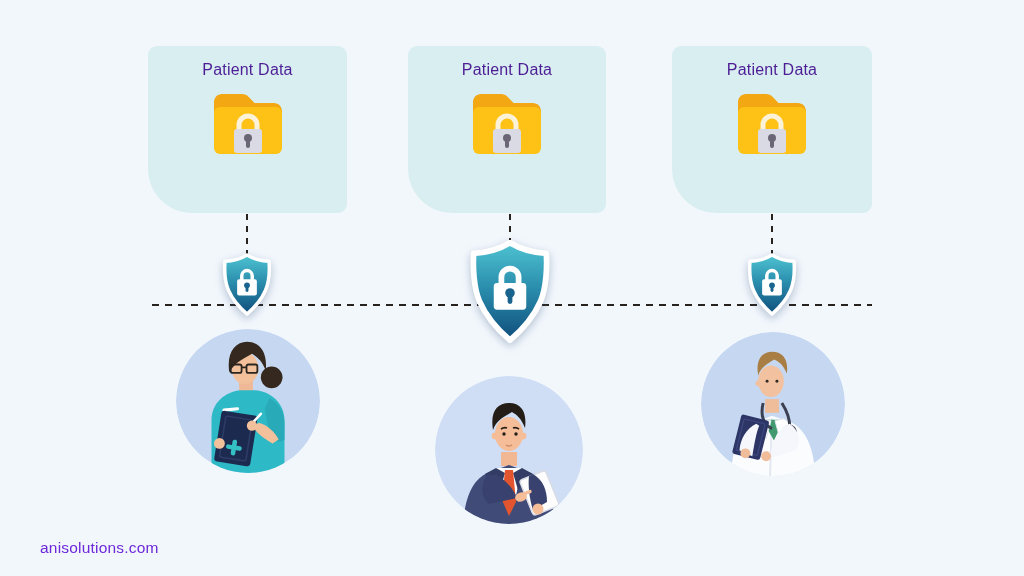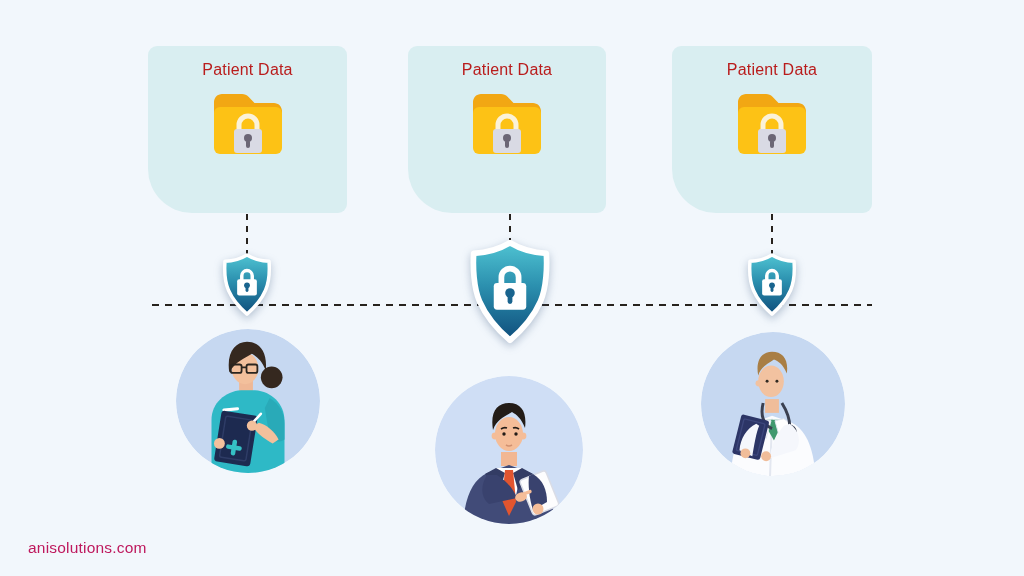--- a/index.html
+++ b/index.html
@@ -21,21 +21,21 @@
     background:#d9eef1;
     border-radius:9px 9px 9px 44px;
     display:flex;flex-direction:column;align-items:center;
   }
   .card-1{left:148px;width:199px;}
   .card-2{left:408px;width:198px;}
   .card-3{left:672px;width:200px;}
   .card-label{
     margin-top:15px;
     font-size:16px;font-weight:500;
-    color:#b91c1c;letter-spacing:.2px;
+    color:#4c1d95;letter-spacing:.2px;
   }
   .folder-svg{margin-top:9px;width:80px;height:72px;}
 
   
   .vdash{
     position:absolute;width:2px;
     background:repeating-linear-gradient(to bottom,#27221d 0 6px,transparent 6px 12px);
   }
   .vdash-1{left:246px;top:214px;height:40px;}
   .vdash-2{left:509px;top:214px;height:26px;}
@@ -57,22 +57,22 @@
 
   
   .avatar{position:absolute;border-radius:50%;z-index:2;}
   .avatar svg{display:block;width:100%;height:100%;}
   .avatar-nurse{left:176px;top:329px;width:144px;height:144px;}
   .avatar-businessman{left:435px;top:376px;width:148px;height:148px;}
   .avatar-doctor{left:701px;top:332px;width:144px;height:144px;}
 
   
   .watermark{
-    position:absolute;left:28px;top:539px;
-    font-size:15.5px;color:#be185d;letter-spacing:.2px;
+    position:absolute;left:40px;top:539px;
+    font-size:15.5px;color:#6d28d9;letter-spacing:.2px;
   }
 </style>
 </head>
 <body>
 
 <svg width="0" height="0" style="position:absolute" aria-hidden="true">
   <defs>
     <linearGradient id="shieldGrad" x1="0" y1="0" x2="0" y2="1">
       <stop offset="0" stop-color="#4fc3d2"></stop>
       <stop offset="0.45" stop-color="#2b8fae"></stop>

